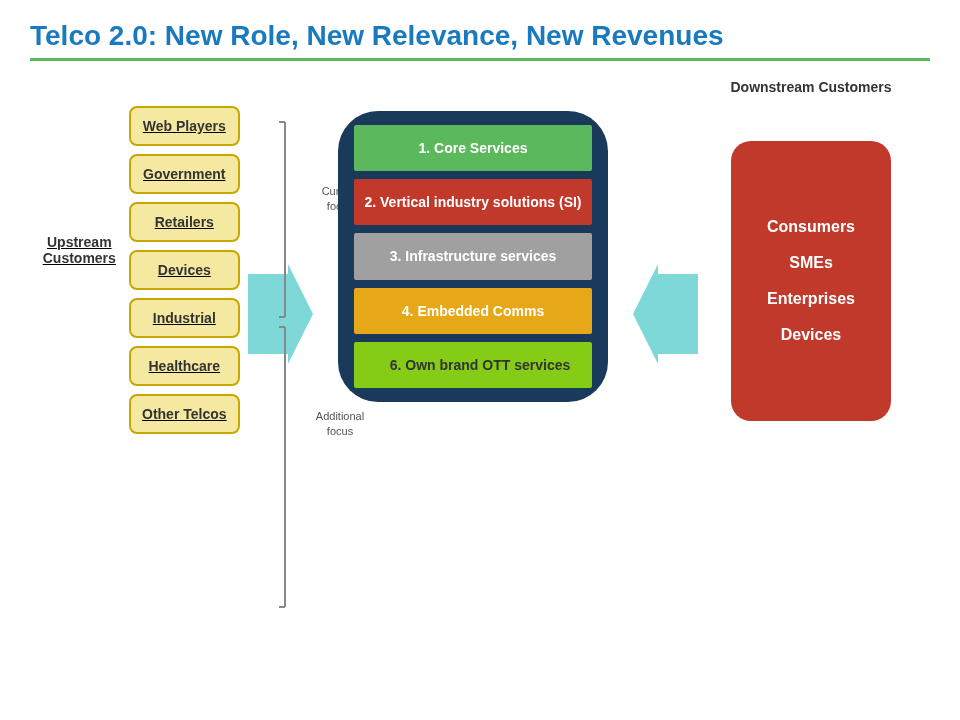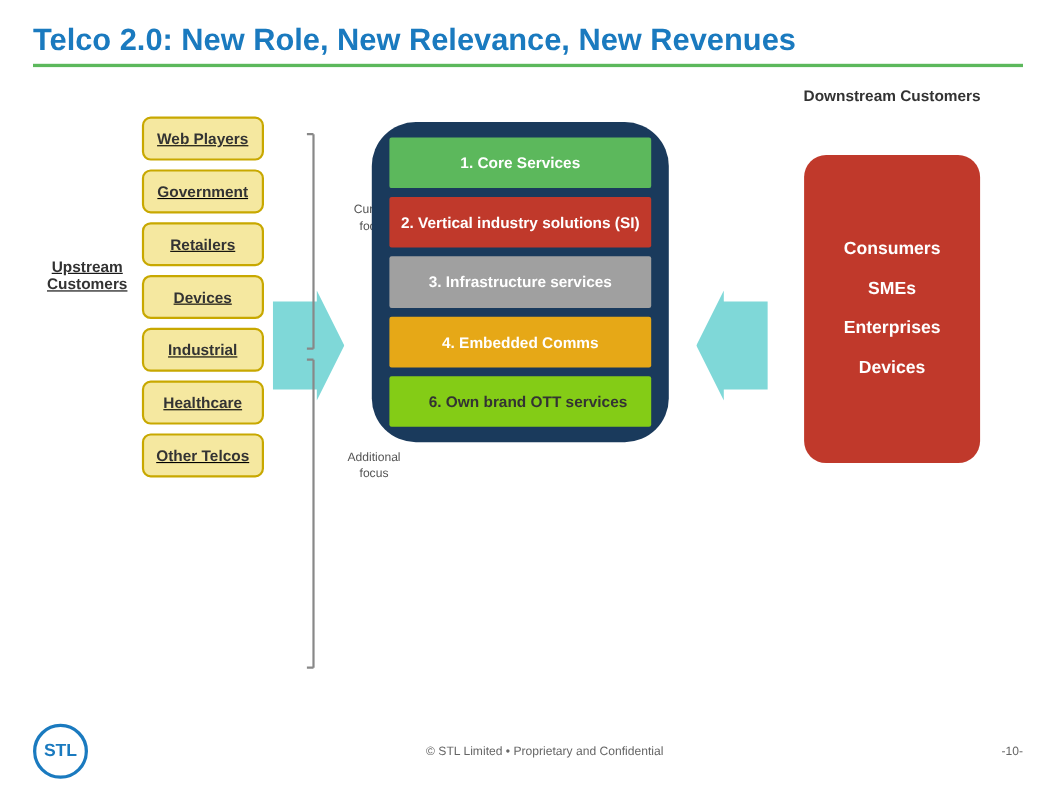--- a/index.html
+++ b/index.html
@@ -244,18 +244,13 @@
       <div class="col-header">Downstream Customers</div>
       <div class="downstream-box">
         <div class="downstream-item">Consumers</div>
         <div class="downstream-item">SMEs</div>
         <div class="downstream-item">Enterprises</div>
         <div class="downstream-item">Devices</div>
       </div>
     </div>
   </div>
 
-  <div class="footer">
-    <div class="footer-logo">STL</div>
-    <div class="footer-center">© STL Limited • Proprietary and Confidential</div>
-    <div class="footer-page">-10-</div>
-  </div>
 </div>
 
 </body></html>

